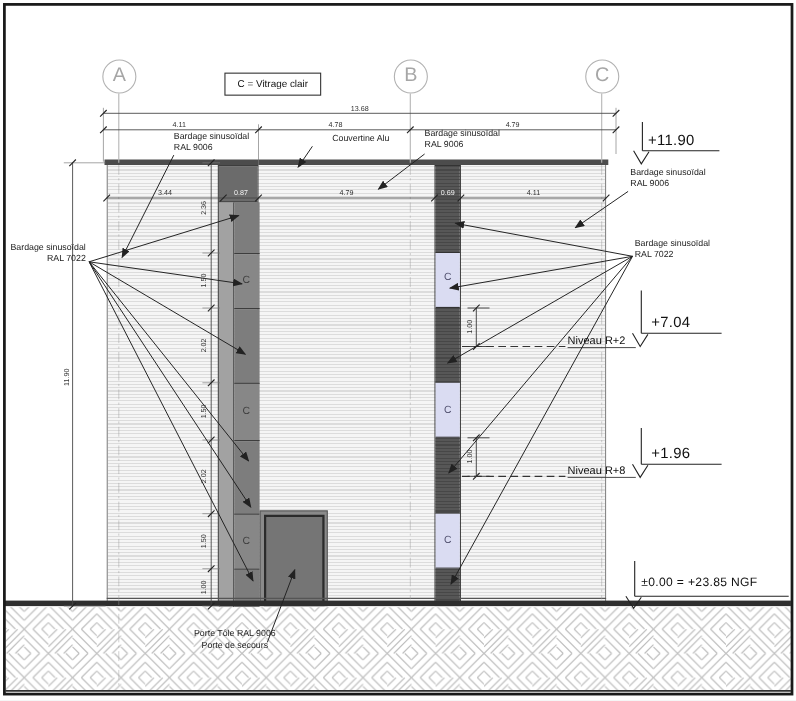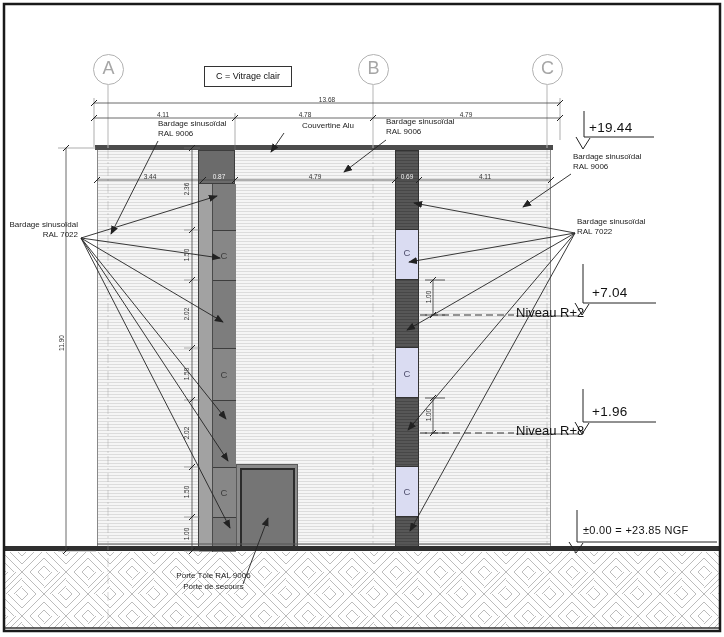--- a/index.html
+++ b/index.html
@@ -4,21 +4,21 @@
 <style>
   html,body{margin:0;padding:0;background:#e8e8e8;}
   #canvas{position:relative;width:724px;height:637px;background:#ffffff;overflow:hidden;
           font-family:"Liberation Sans","DejaVu Sans",sans-serif;}
   .t{position:absolute;white-space:nowrap;color:#222;}
   .lvl{font-size:13.5px;color:#111;letter-spacing:.3px;}
   .ann{font-size:8px;line-height:10px;color:#222;}
   .dim{font-size:6.5px;color:#333;transform:translate(-50%,-50%);}
   .dimw{color:#f2f2f2;}
   .rot{font-size:6.5px;color:#333;transform:translate(-50%,-50%) rotate(-90deg);}
-  .niv{font-size:13px;color:#111;}
+  .niv{font-size:10px;color:#111;}
   .bubble{position:absolute;top:54px;width:31px;height:31px;border:1.6px solid #b2b2b2;border-radius:50%;
           box-sizing:border-box;text-align:center;line-height:27px;font-size:18px;color:#a6a6a6;background:#fff;}
   .legendbox{position:absolute;left:204px;top:66px;width:86px;height:19px;border:1px solid #333;background:#fff;
              text-align:center;line-height:19px;font-size:9px;color:#111;}
   
   #facade{position:absolute;left:97px;top:148px;width:454px;height:403px;box-sizing:border-box;
           border-left:1px solid #888;border-right:1px solid #888;
           background:#f5f5f5;
           background-image:repeating-linear-gradient(to bottom,#dcdcdc 0px,#dcdcdc 1px,rgba(0,0,0,0) 1px,rgba(0,0,0,0) 3px);}
   
@@ -250,21 +250,21 @@
   <div class="t rot" style="left:186px;top:189px;">2.36</div>
   <div class="t rot" style="left:186px;top:255px;">1.50</div>
   <div class="t rot" style="left:186px;top:314px;">2.02</div>
   <div class="t rot" style="left:186px;top:374px;">1.50</div>
   <div class="t rot" style="left:186px;top:433px;">2.02</div>
   <div class="t rot" style="left:186px;top:492px;">1.50</div>
   <div class="t rot" style="left:186px;top:534px;">1.00</div>
   <div class="t rot" style="left:428px;top:297px;">1.00</div>
   <div class="t rot" style="left:428px;top:415px;">1.00</div>
 
-  <div class="t lvl" style="left:589px;top:120px;">+19.44</div>
+  <div class="t lvl" style="left:589px;top:120px;">+11.90</div>
   <div class="t lvl" style="left:592px;top:285px;text-align:center;">+7.04</div>
   <div class="t lvl" style="left:592px;top:404px;">+1.96</div>
   <div class="t lvl" style="left:583px;top:524px;font-size:11px;">±0.00 = +23.85 NGF</div>
   <div class="t niv" style="left:516px;top:305px;">Niveau R+2</div>
   <div class="t niv" style="left:516px;top:423px;">Niveau R+8</div>
 
   <div class="t ann" style="left:158px;top:119px;">
     <div>Bardage sinusoïdal</div>
     <div>RAL 9006</div>
   </div>

